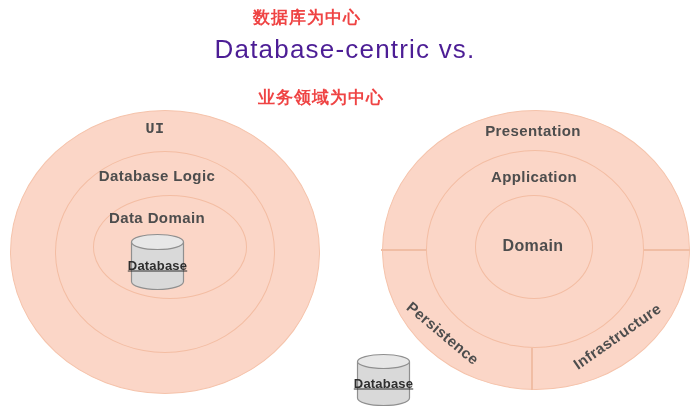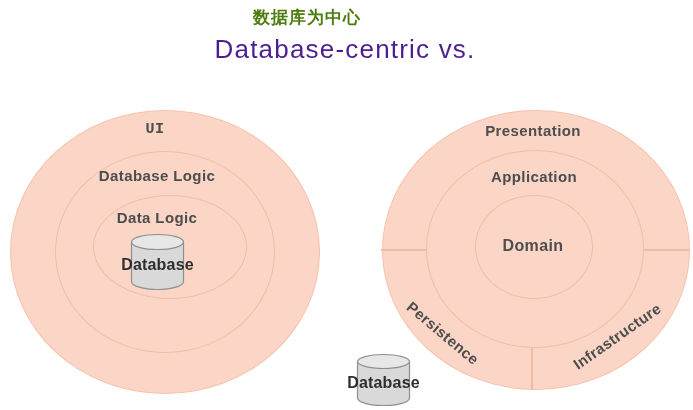--- a/index.html
+++ b/index.html
@@ -3,21 +3,21 @@
 <meta charset="utf-8">
 <style>
   html,body{margin:0;padding:0;background:#ffffff;}
   .canvas{
     position:relative;width:693px;height:410px;background:#ffffff;overflow:hidden;
     font-family:"Liberation Sans","DejaVu Sans",sans-serif;
   }
   
   .cn-label{
     position:absolute;transform:translateX(-50%);
-    font-size:17px;font-weight:600;color:#4d7c0f;white-space:nowrap;
+    font-size:17px;font-weight:600;color:#ef4444;white-space:nowrap;
     letter-spacing:1px;
   }
   .main-title{
     position:absolute;left:345px;top:36px;transform:translateX(-50%);
     text-align:center;color:#4c1d95;font-size:26px;line-height:27px;
     font-weight:400;letter-spacing:1.2px;white-space:nowrap;
   }
   
   .ring{
     position:absolute;border-radius:50%;
@@ -43,43 +43,45 @@
     font-size:15px;font-weight:bold;color:#4d4d4d;letter-spacing:.4px;
     white-space:nowrap;
   }
   .domain-label{font-size:16px;}
   .rot-persistence{transform:translate(-50%,-50%) rotate(40deg);}
   .rot-infrastructure{transform:translate(-50%,-50%) rotate(-35deg);}
   
   .cylinder{position:absolute;}
   .cylinder .db-label{
     position:absolute;left:50%;top:55%;transform:translate(-50%,-50%);
-    font-size:16px;font-weight:600;color:#2e2e2e;letter-spacing:.2px;
+    font-size:13px;font-weight:600;color:#2e2e2e;letter-spacing:.2px;
     white-space:nowrap;
+    text-decoration:underline;
   }
 </style>
 </head>
 <body>
 
 <div class="canvas">
 
   <div class="cn-label" style="left:307px;top:6px;">数据库为中心</div>
 
   <div class="main-title">
     <div>Database-centric vs.</div>
   </div>
 
+  <div class="cn-label" style="left:321px;top:86px;">业务领域为中心</div>
 
   <div class="ring outer l-outer"></div>
   <div class="ring l-middle"></div>
   <div class="ring l-inner"></div>
 
   <div class="layer-label" style="left:155px;top:129px;font-family:Liberation Mono, monospace;">UI</div>
   <div class="layer-label" style="left:157px;top:175px;">Database Logic</div>
-  <div class="layer-label" style="left:157px;top:217px;">Data Logic</div>
+  <div class="layer-label" style="left:157px;top:217px;">Data Domain</div>
 
   <div class="cylinder" style="left:130px;top:233px;width:55px;height:58px;">
     <svg width="55" height="58" viewBox="0 0 55 58">
       <path d="M1.5 9 L1.5 48.5 A26 8 0 0 0 53.5 48.5 L53.5 9" fill="#d9d9d9" stroke="#8f8f8f" stroke-width="1.2"></path>
       <ellipse cx="27.5" cy="9" rx="26" ry="7.5" fill="#e7e7e7" stroke="#8f8f8f" stroke-width="1.2"></ellipse>
     </svg>
     <span class="db-label">Database</span>
   </div>
 
   <div class="ring outer r-outer"></div>

